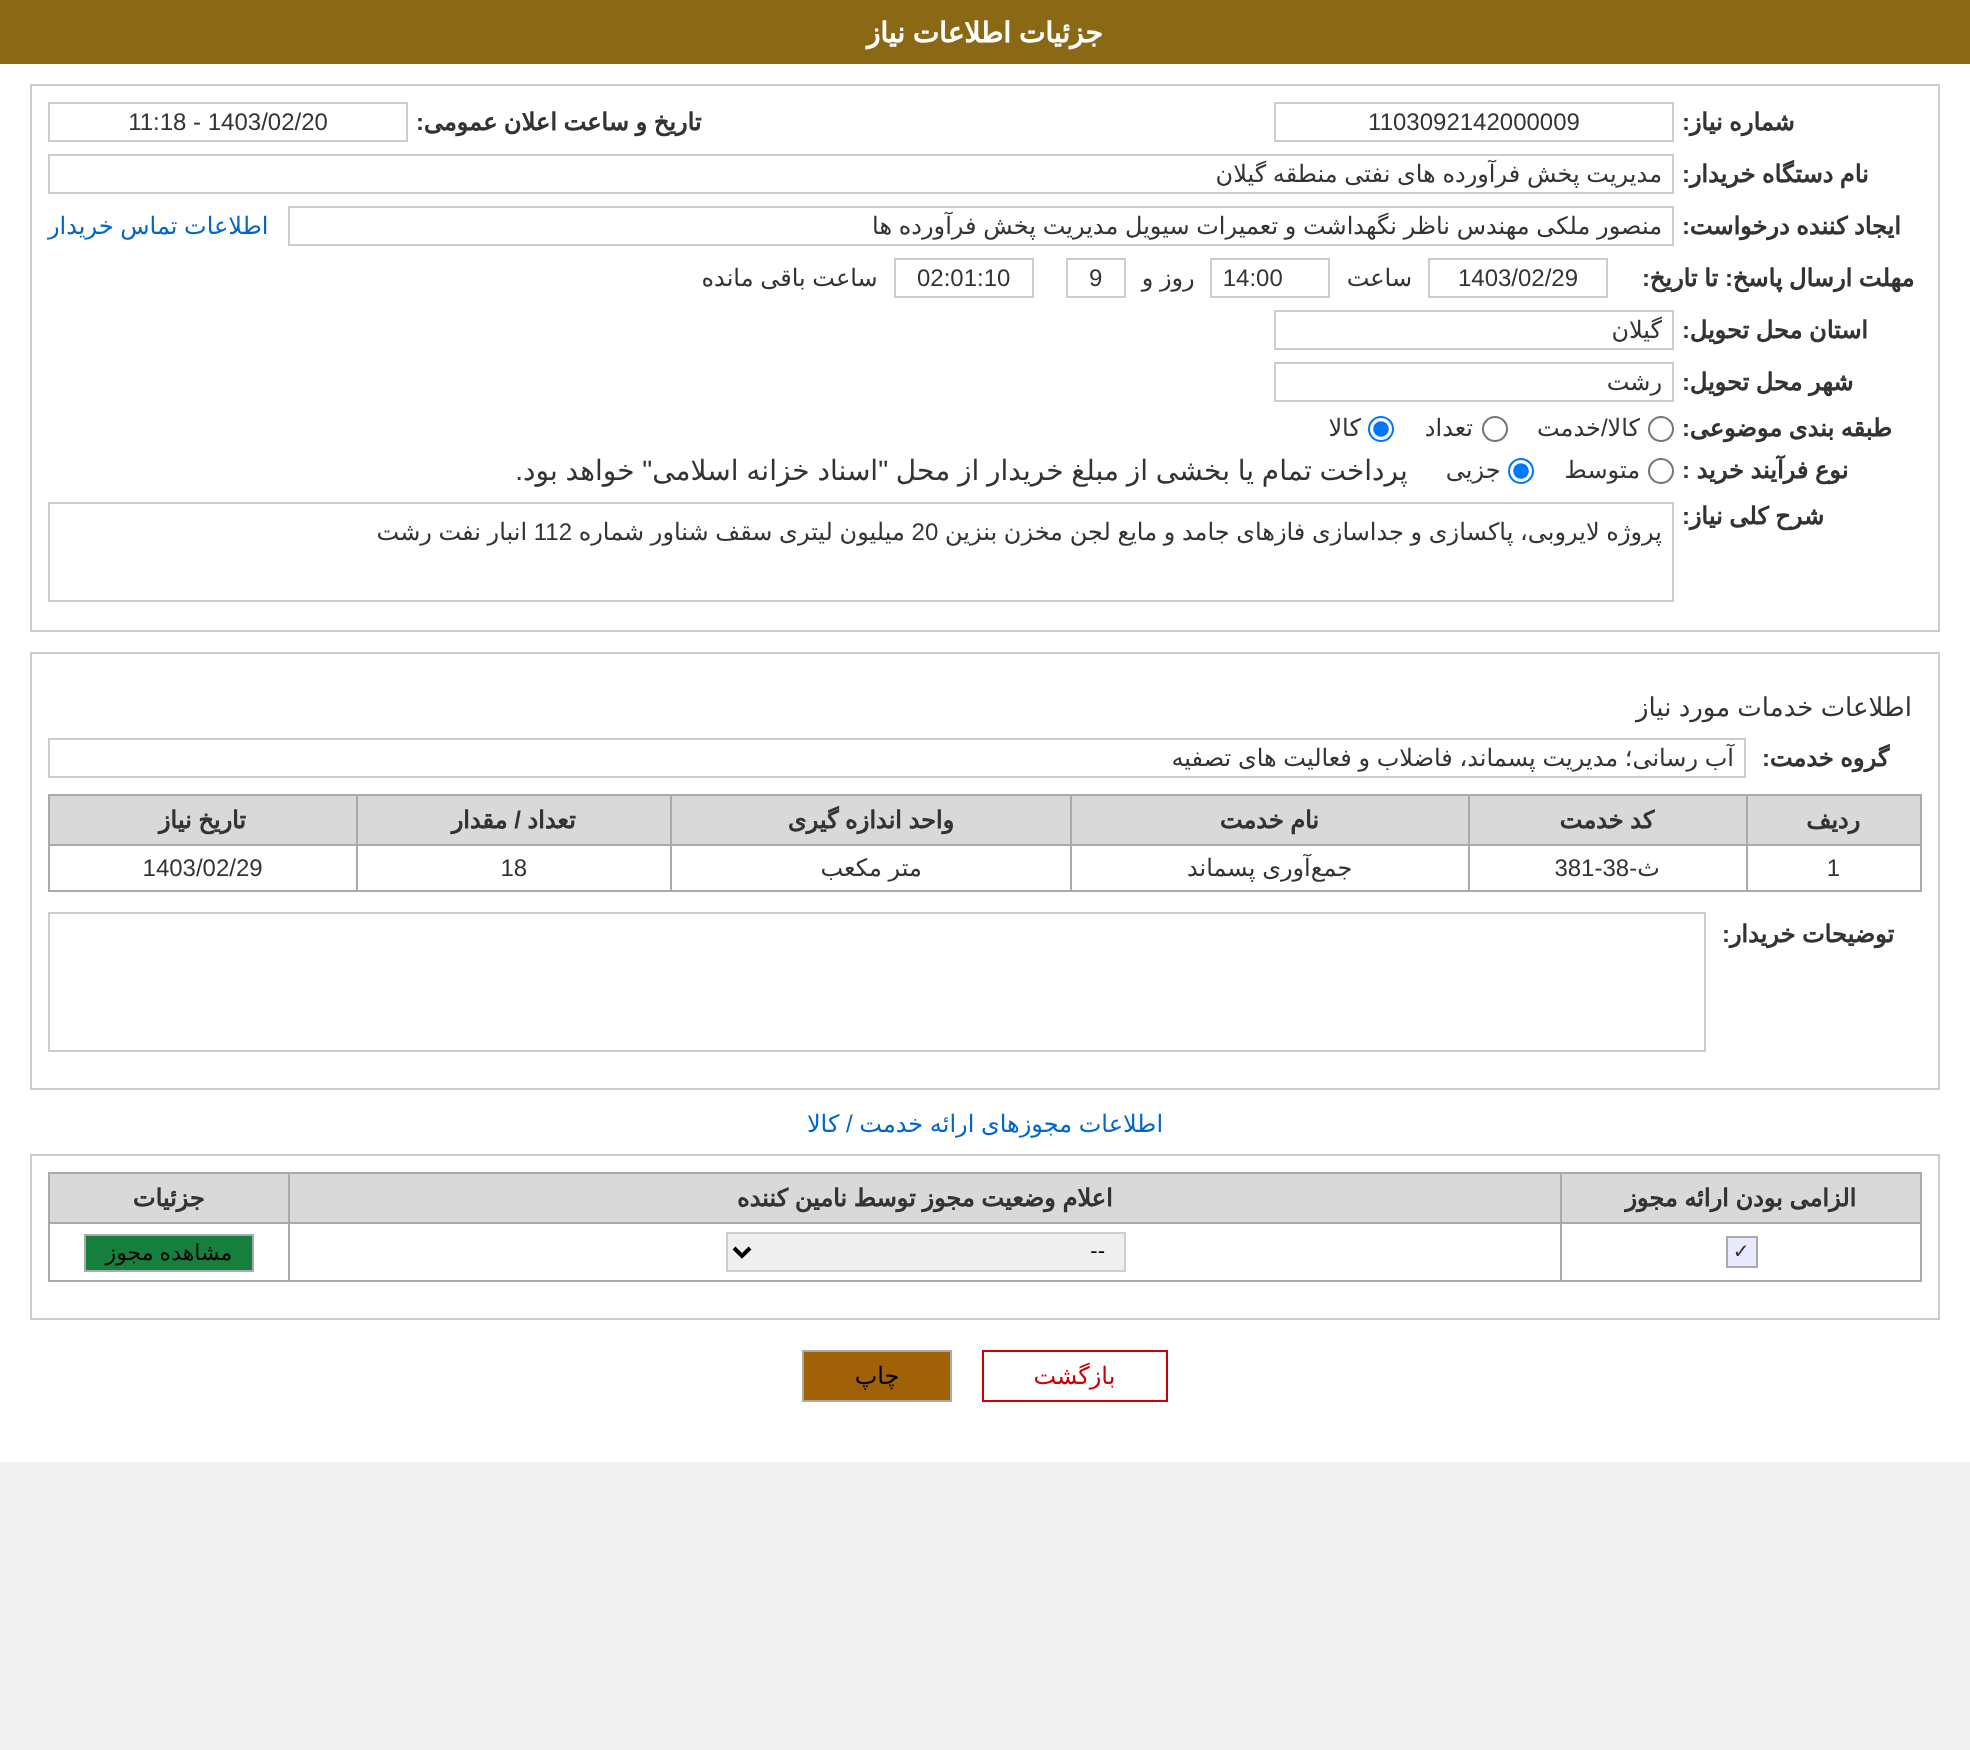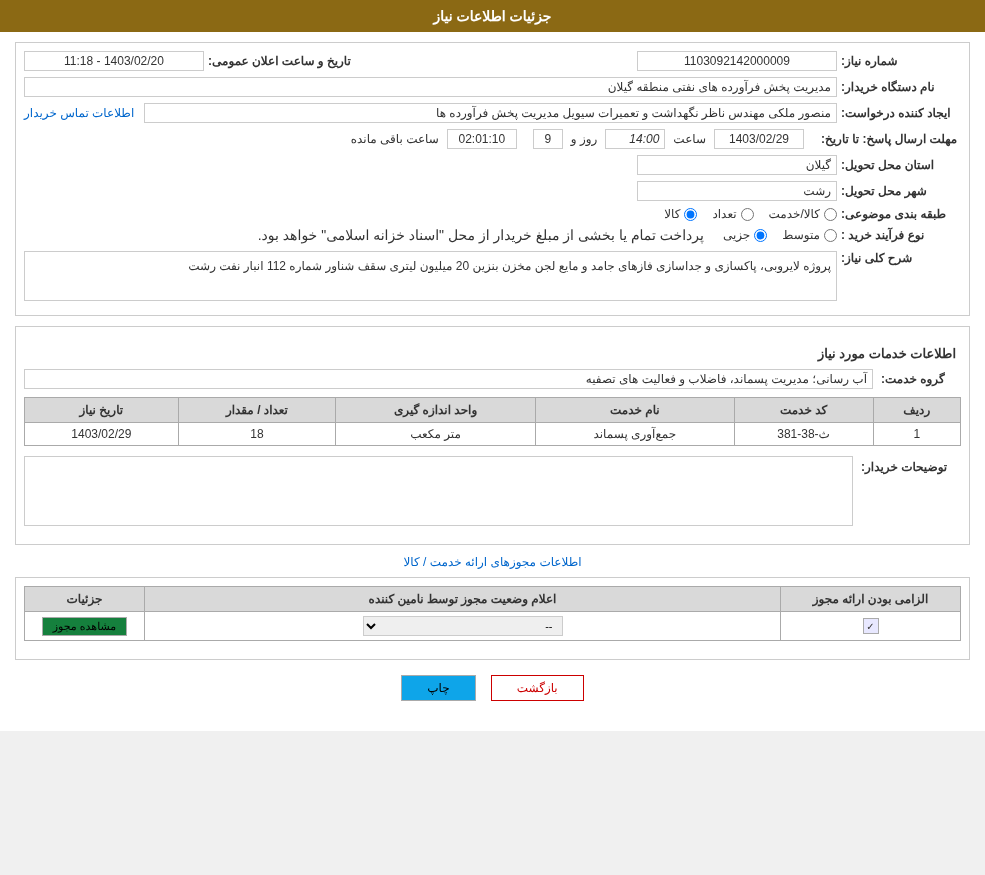--- a/index.html
+++ b/index.html
@@ -67,21 +67,21 @@
       display: flex;
       gap: 15px;
       align-items: center;
     }
     .radio-item {
       display: flex;
       align-items: center;
       gap: 4px;
     }
     .section-subtitle {
-      font-weight: bold;
+      font-weight: normal;
       font-size: 13px;
       color: #333;
       margin: 8px 0 5px 0;
       padding: 3px 5px;
     }
     table {
       width: 100%;
       border-collapse: collapse;
       margin-bottom: 10px;
     }
@@ -138,21 +138,21 @@
       margin-top: 15px;
     }
     .btn {
       padding: 5px 25px;
       cursor: pointer;
       font-family: Tahoma, Arial, sans-serif;
       font-size: 12px;
       border: 1px solid #aaa;
     }
     .btn-print {
-      background: #0ea5e9;
+      background: #a16207;
       border-color: #aaa;
     }
     .btn-back {
       background: #fff;
       border-color: #cc0000;
       color: #cc0000;
     }
     .relative-wrap {
       position: relative;
     }
@@ -219,21 +219,21 @@
       <div class="field-row">
         <span class="field-label">ایجاد کننده درخواست:</span>
         <span class="field-value">منصور ملکی مهندس ناظر نگهداشت و تعمیرات سیویل مدیریت پخش فرآورده ها</span>
         <a class="blue-link" href="#" style="white-space:nowrap; margin-right:6px;">اطلاعات تماس خریدار</a>
       </div>
 
       <div class="field-row">
         <span class="field-label" style="min-width:140px;margin-left:13px;">مهلت ارسال پاسخ: تا تاریخ:</span>
         <span class="small-box" style="min-width:90px;text-align:center;">1403/02/29</span>
         <span style="margin:0 4px;">ساعت</span>
-        <span class="small-box" style="min-width:60px;text-align:right;font-style:italic;">14:00</span>
+        <span class="small-box" style="min-width:60px;text-align:left;">14:00</span>
         <span style="margin:0 4px;">روز و</span>
         <span class="small-box" style="min-width:30px;text-align:center;">9</span>
         <span style="margin:0 4px;"></span>
         <span class="small-box" style="min-width:70px;text-align:center;">02:01:10</span>
         <span style="margin:0 4px;">ساعت باقی مانده</span>
       </div>
 
       <div class="field-row">
         <span class="field-label">استان محل تحویل:</span>
         <span class="field-value" style="max-width:200px;">گیلان</span>

